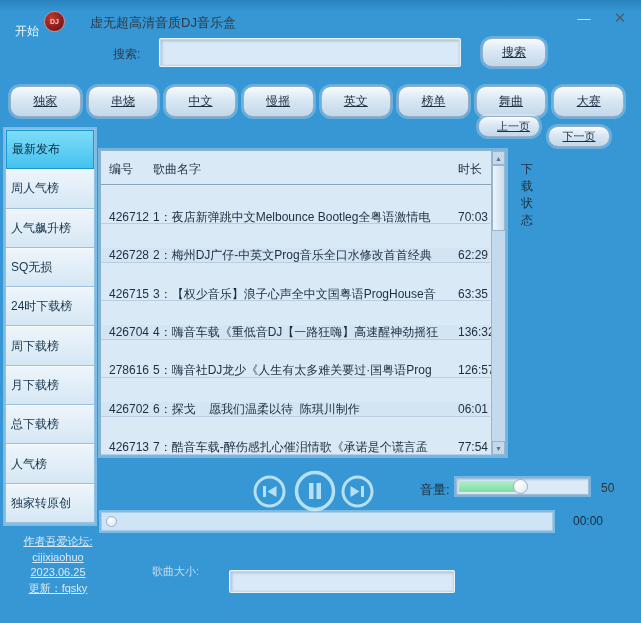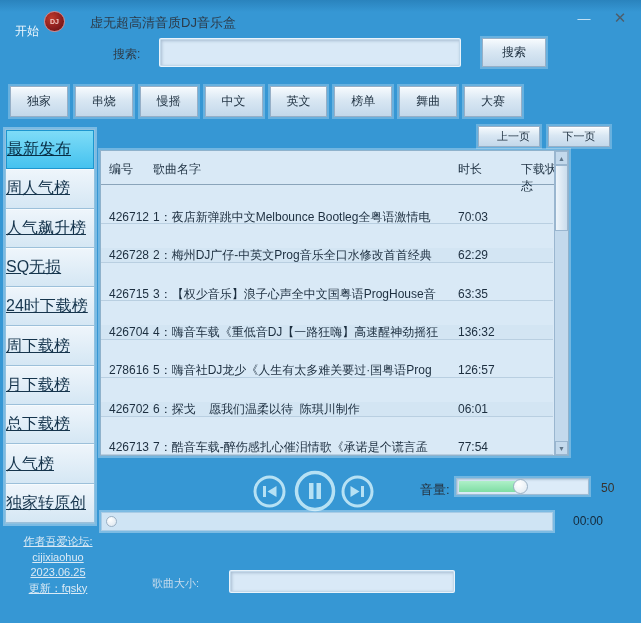--- a/index.html
+++ b/index.html
@@ -20,59 +20,59 @@
   .title { position:absolute; left:90px; top:14px; font-size:13px; color:#2c3b49; }
   .btn-min { position:absolute; left:572px; top:10px; width:24px; height:18px;
     color:#d4e9f6; font-size:13px; text-align:center; line-height:18px; cursor:default; }
   .btn-close { position:absolute; left:608px; top:8px; width:24px; height:20px;
     color:#4e5d6a; font-size:15px; text-align:center; line-height:20px; cursor:default; }
   .start-label { position:absolute; left:15px; top:23px; font-size:12px; color:#eef7fd; }
 
   
   .btn {
     background:linear-gradient(#f7fbfe,#d9e7f3 45%,#c3d8ea);
-    border:1px solid #96afc7; border-radius:0;
+    border:1px solid #96afc7; border-radius:10px;
     color:#1e3040; font-size:12px; text-align:center;
     box-shadow:0 0 0 2px rgba(255,255,255,.25), inset 0 1px 0 rgba(255,255,255,.7);
-    display:flex; align-items:center; justify-content:center; cursor:default;
+    display:flex; align-items:center; justify-content:center; cursor:default;text-decoration:underline;
   }
   .inputbox {
     background:#d9e9f7; border:1px solid #c2d8ea; border-radius:1px;
     box-shadow:0 0 0 1px #e9f3fb, inset 1px 1px 3px rgba(80,110,140,.35);
   }
 
   
   .search-label { position:absolute; left:113px; top:46px; font-size:12px; color:#2e3d4a; }
   .search-input { position:absolute; left:160px; top:39px; width:300px; height:27px;
     font-size:12px; color:#1e3040; padding:0 6px; outline:none; }
   .search-btn  { position:absolute; left:482px; top:38px; width:64px; height:29px; }
 
   
-  .tabs { position:absolute; left:10px; top:86px; width:512px; height:31px;
+  .tabs { position:absolute; left:10px; top:86px; width:614px; height:31px;
     display:flex; gap:7px; }
   .tabs .btn { flex:1; }
 
   
-  .page-prev { position:absolute; left:478px; top:126px; width:62px; height:21px; font-size:11px;padding-left:9px; }
+  .page-prev { position:absolute; left:478px; top:116px; width:62px; height:21px; font-size:11px;padding-left:9px; }
   .page-next { position:absolute; left:548px; top:126px; width:62px; height:21px; font-size:11px; }
 
   
   .sidebar { position:absolute; left:5px; top:129px; width:90px; height:395px;
     border:1px solid #8fc1e0; box-shadow:0 0 0 2px rgba(255,255,255,.35);
     display:flex; flex-direction:column; background:#cde4f4; }
-  .side-item { flex:1; display:flex; align-items:center; 
-    font-size:16px; color:#16354d;
+  .side-item { flex:1; display:flex; align-items:center; padding-left:5px;
+    font-size:12px; color:#16354d;
     background:linear-gradient(#eef5fb,#d5e7f4);
-    border-bottom:1px solid #9cc0da; border-top:1px solid #f6fbfe; cursor:default;text-decoration:underline; }
+    border-bottom:1px solid #9cc0da; border-top:1px solid #f6fbfe; cursor:default; }
   .side-item.selected {
     background:linear-gradient(#7edcf7,#45c2ef);
     border:1px solid #1d96cf; color:#082e45; }
 
   
-  .table { position:absolute; left:100px; top:150px; width:469px; height:306px;
+  .table { position:absolute; left:100px; top:150px; width:406px; height:306px;
     background:#d9e9f6; border:1px solid #8fb2cc;
     box-shadow:0 0 0 2px rgba(255,255,255,.3); }
   .thead { position:relative; height:34px; border-bottom:1px solid #8aa4ba;
     font-size:12px; color:#1e3142; }
   .thead span { position:absolute; top:10px; }
   .col-id { left:8px; } .col-name { left:52px; }
   .col-dur { left:357px; } .col-status { left:420px; }
   .tbody { position:absolute; top:35px; bottom:0; left:0; right:15px;
     display:flex; flex-direction:column; }
   .trow { flex:1; position:relative; border-bottom:1px solid #b9cfe1; font-size:12px; color:#1c2e3f;margin-top:24px; }
@@ -112,21 +112,21 @@
   .seek-track { position:absolute; left:101px; top:512px; width:452px; height:19px;
     background:#cfe4f4; border:1px solid #a9cce6;
     box-shadow:0 0 0 2px rgba(255,255,255,.35); }
   .seek-thumb { position:absolute; left:4px; top:3px; width:11px; height:11px; border-radius:50%;
     background:radial-gradient(circle at 35% 30%, #ffffff, #d8e4ee); border:1px solid #9ab0c4; }
   .seek-time { position:absolute; left:573px; top:514px; font-size:12px; color:#15293a; }
 
   
   .author { position:absolute; left:4px; top:534px; width:108px; text-align:center;
     font-size:11px; line-height:15.5px; color:#dbeaf5;text-decoration:underline; }
-  .size-label { position:absolute; left:152px; top:576px; font-size:11px; color:#c8dcec; }
+  .size-label { position:absolute; left:152px; top:564px; font-size:11px; color:#c8dcec; }
   .size-input { position:absolute; left:230px; top:571px; width:224px; height:21px;
     font-size:11px; color:#1e3040; padding:0 5px; outline:none; }
 </style>
 </head>
 <body>
 
 <div class="top-strip"></div>
 
 <div class="app-icon">
     <span>DJ</span>
@@ -136,22 +136,22 @@
 <div class="btn-close">✕</div>
 <div class="start-label">开始</div>
 
 <div class="search-label">搜索:</div>
 <input class="search-input inputbox" value="" style="">
 <div class="btn search-btn">搜索</div>
 
 <div class="tabs">
   <div class="btn">独家</div>
   <div class="btn">串烧</div>
+  <div class="btn">中文</div>
   <div class="btn">慢摇</div>
-  <div class="btn">中文</div>
   <div class="btn">英文</div>
   <div class="btn">榜单</div>
   <div class="btn">舞曲</div>
   <div class="btn">大赛</div>
 </div>
 
 <div class="btn page-prev">上一页</div>
 <div class="btn page-next">下一页</div>
 
 <div class="sidebar">

